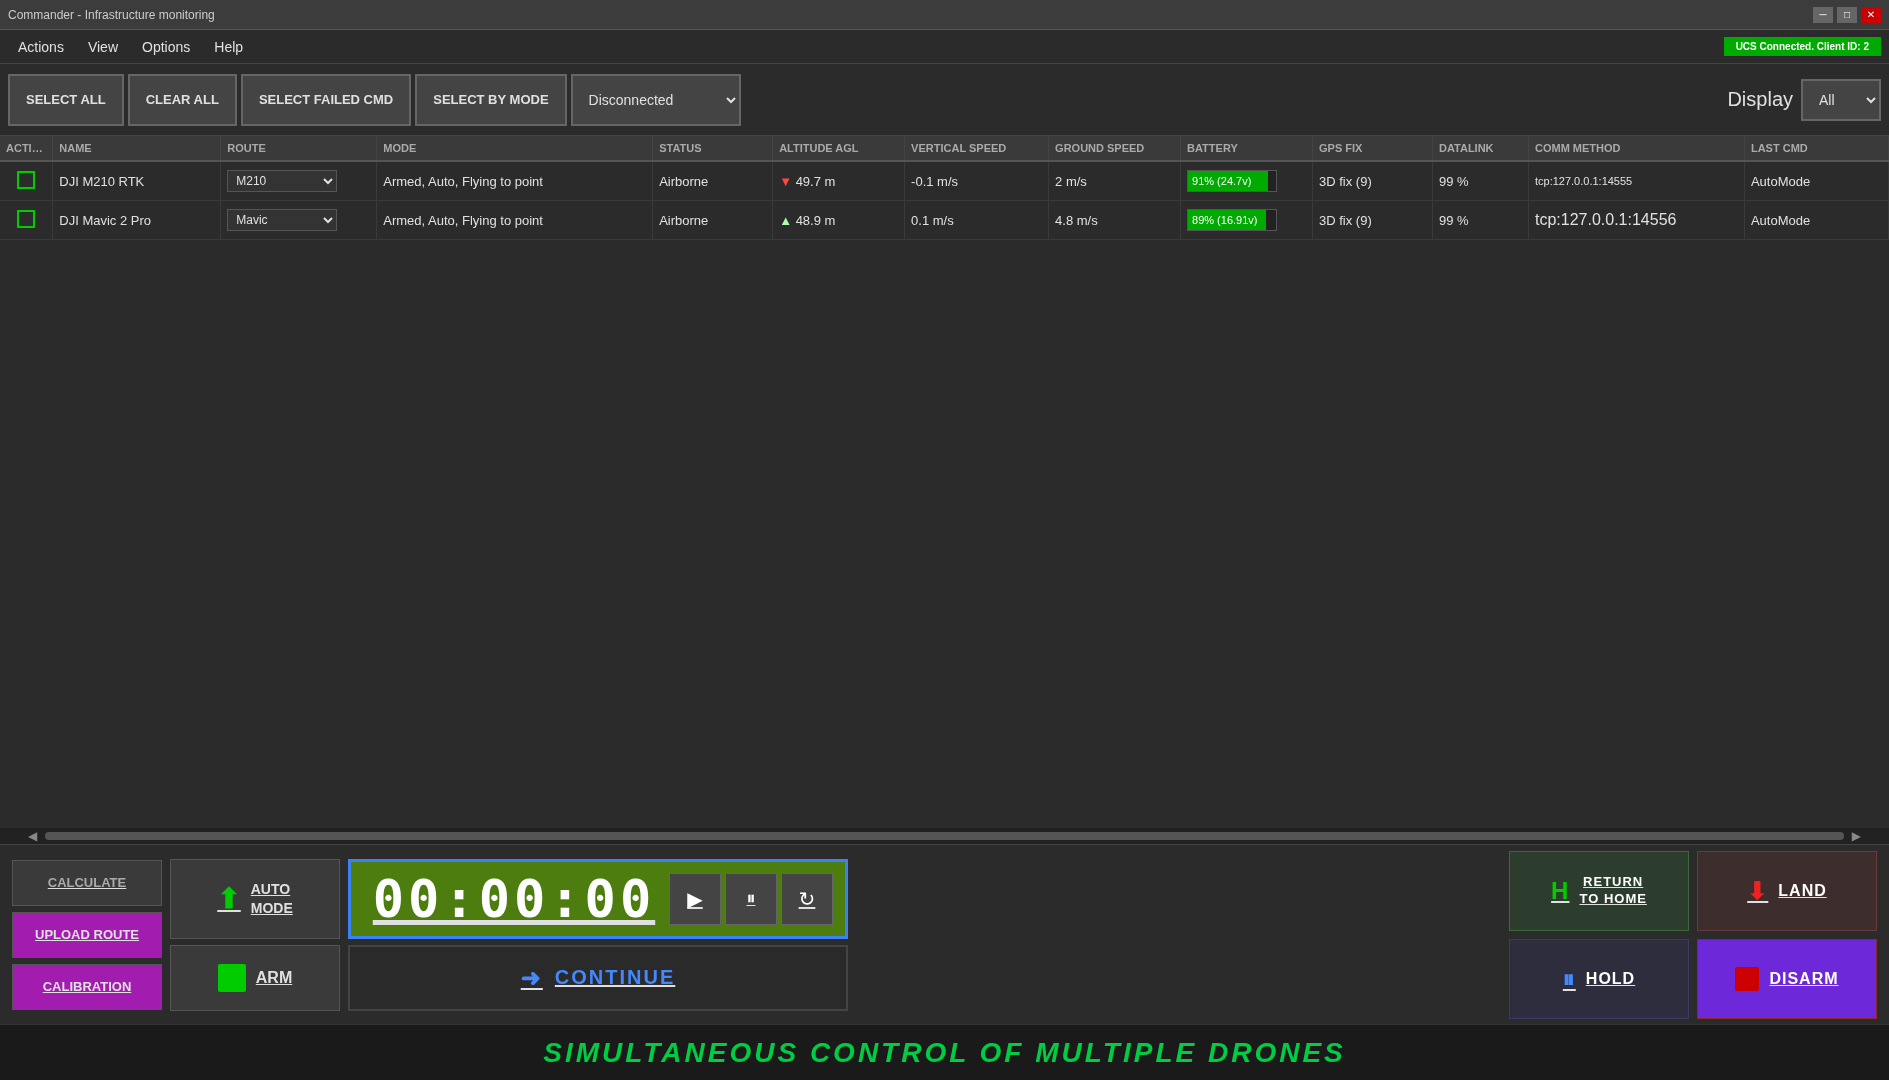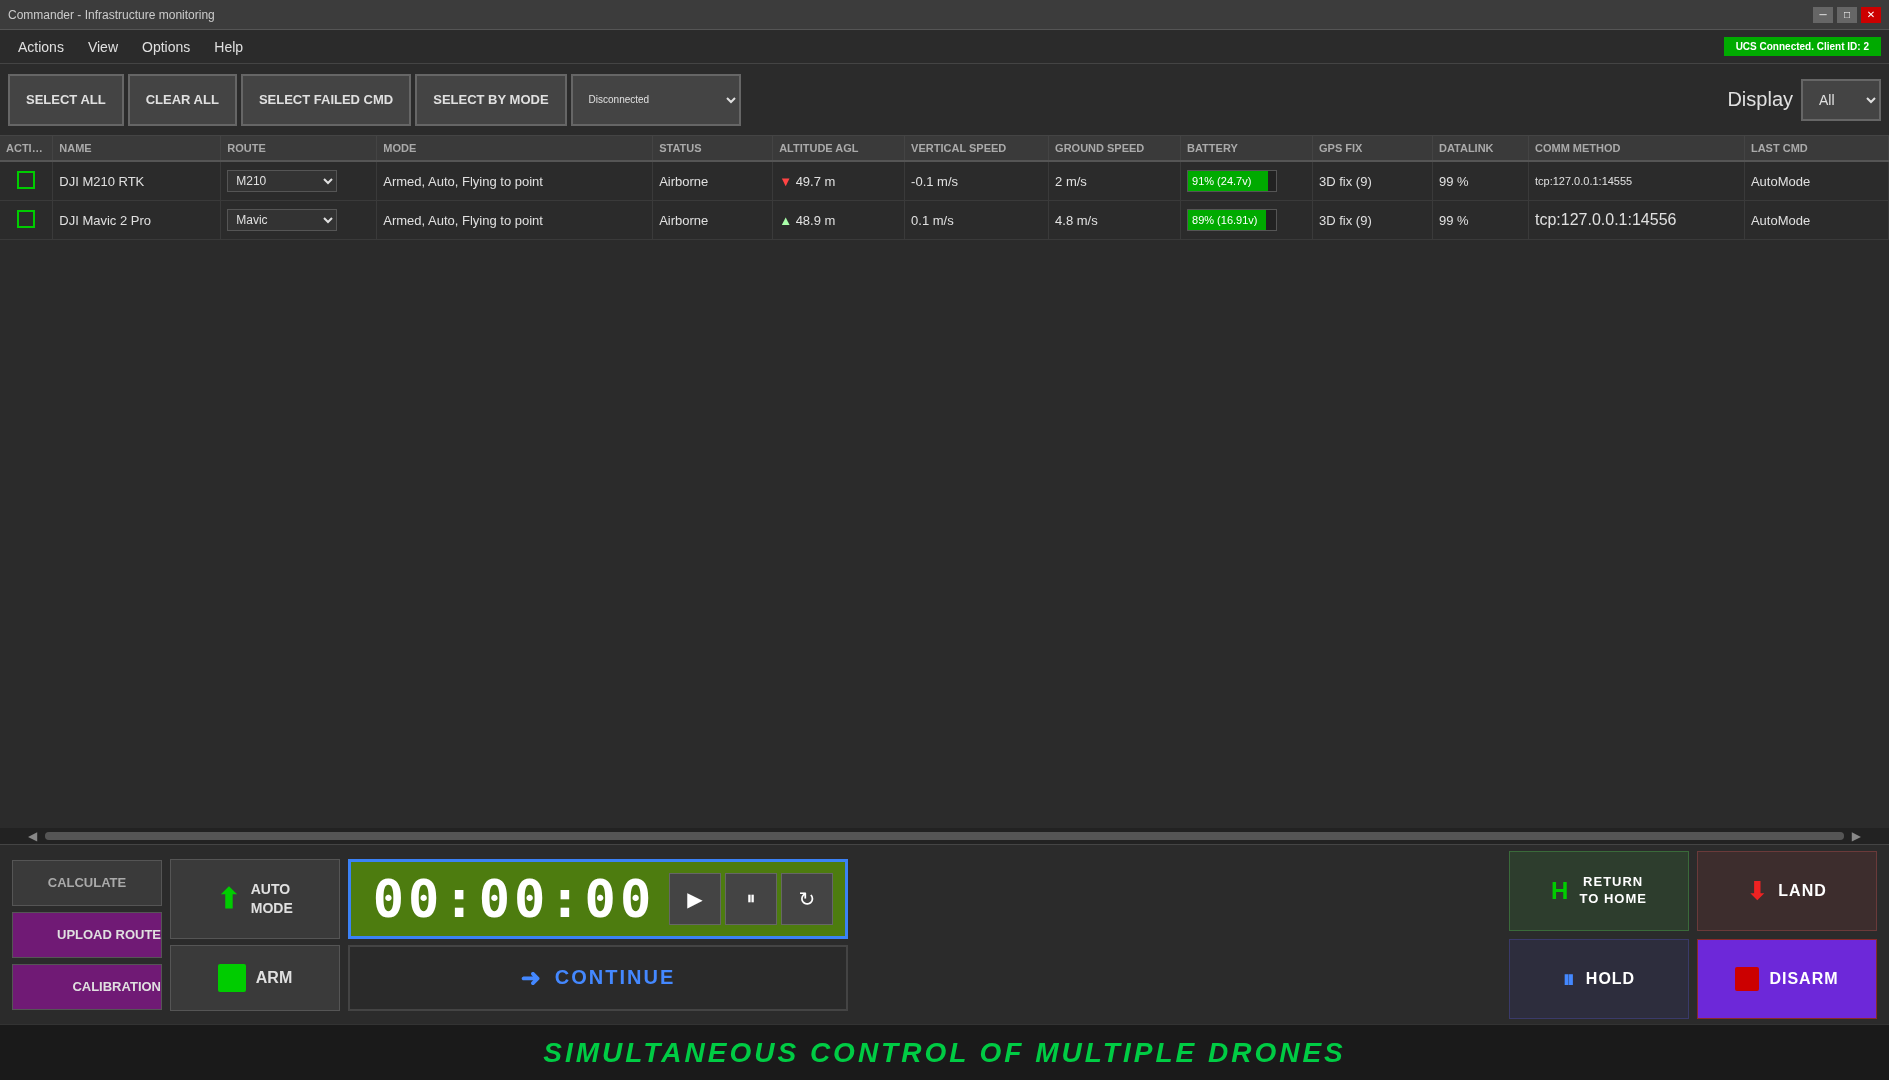--- a/index.html
+++ b/index.html
@@ -103,21 +103,21 @@
       position: relative;
       height: 52px;
       min-width: 170px;
     }
     .disconnected-wrapper select {
       width: 100%;
       height: 100%;
       background: #444;
       border: 2px solid #666;
       color: #e0e0e0;
-      font-size: 10px;
+      font-size: 14px;
       padding: 0 12px;
       cursor: pointer;
     }
     .display-section {
       margin-left: auto;
       display: flex;
       align-items: center;
       gap: 8px;
     }
     .display-label {
@@ -221,40 +221,40 @@
     
     .bottom-controls {
       background: #2b2b2b;
       height: 180px;
       border-top: 1px solid #444;
       display: flex;
       align-items: center;
       padding: 8px 12px;
       gap: 8px;
       flex-shrink: 0;
+      text-decoration: underline;
     }
     .left-buttons {
       display: flex;
       flex-direction: column;
       gap: 6px;
       width: 150px;
     }
     .left-btn {
       height: 46px;
       background: #3a3a3a;
       border: 1px solid #555;
       color: #aaa;
       font-size: 13px;
       font-weight: bold;
       cursor: pointer;
     }
     .left-btn.active {
       color: #e0e0e0;
-      background: #701a75;
-      text-align: right;
+      background: #a21caf;
     }
     .auto-mode-btn {
       width: 170px;
       height: 80px;
       background: #3a3a3a;
       border: 1px solid #555;
       color: #e0e0e0;
       font-size: 14px;
       font-weight: bold;
       cursor: pointer;

